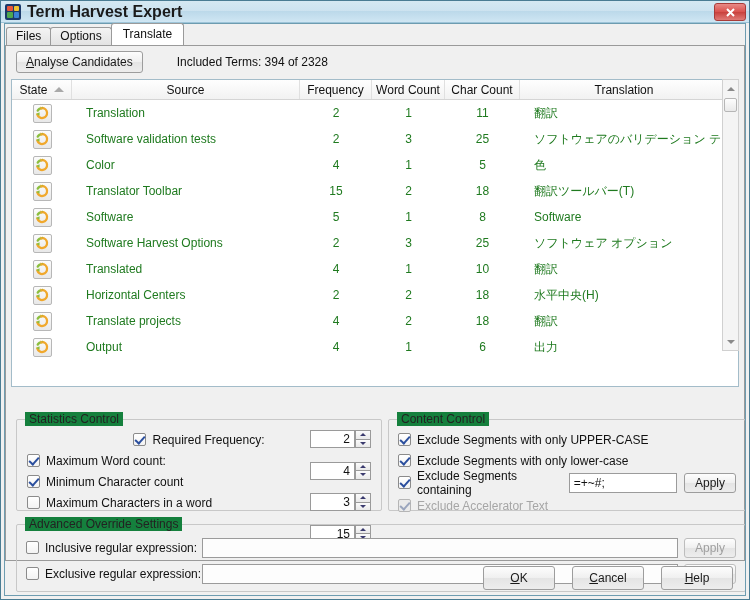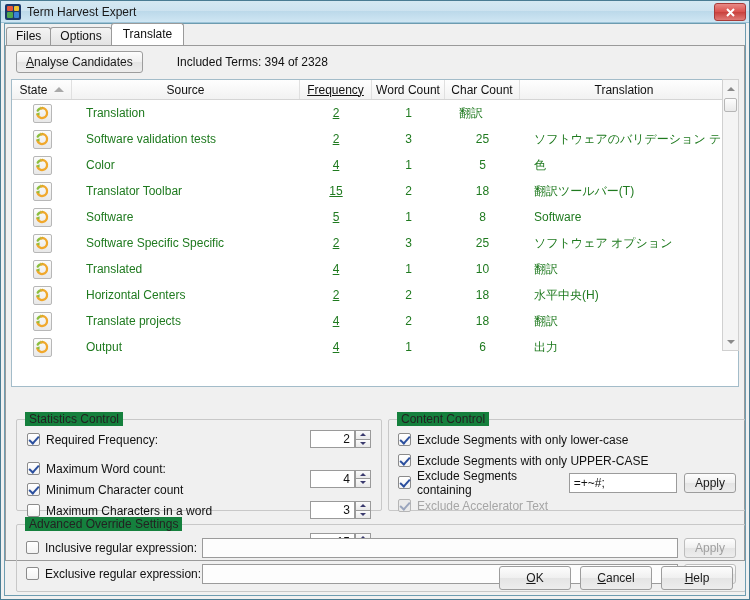--- a/index.html
+++ b/index.html
@@ -55,23 +55,24 @@
     padding: 2px;
     box-sizing: border-box;
   }
   .app-icon i { display: block; border-radius: 1px; }
   .app-icon i:nth-child(1) { background: #e8563a; }
   .app-icon i:nth-child(2) { background: #f0c330; }
   .app-icon i:nth-child(3) { background: #4fa84f; }
   .app-icon i:nth-child(4) { background: #3b83d6; }
   .title-text {
     margin-left: 6px;
-    font-size: 12px;
+    font-size: 16px;
     color: #1a1a1a;
     white-space: nowrap;
+    font-weight: bold;
   }
   .close-btn {
     position: absolute;
     right: 3px; top: 2px;
     width: 30px; height: 16px;
     background: linear-gradient(to bottom, #e98a86 0%, #d9504c 50%, #c8403c 51%, #e07a76 100%);
     border: 1px solid #a83b38;
     border-radius: 3px;
     display: flex; align-items: center; justify-content: center;
     color: #ffffff;
@@ -218,21 +219,21 @@
     overflow: hidden;
     white-space: nowrap;
   }
   .gc.state { justify-content: center; }
   .gc.left { justify-content: flex-start; padding-left: 14px; }
   .gc.num  { justify-content: center; }
 
   
   .c-state { width: 60px; }
   .c-source { width: 228px; }
-  .c-freq { width: 72px; text-decoration: underline; }
+  .c-freq { width: 72px; }
   .c-word { width: 73px; }
   .c-char { width: 75px; }
   .c-trans { width: 208px; }
 
   .state-icon {
     width: 19px; height: 19px;
     border: 1px solid #b7b7b7;
     border-radius: 2px;
     background: linear-gradient(to bottom, #fcfcfc, #e8e8e8);
     display: flex; align-items: center; justify-content: center;
@@ -397,21 +398,21 @@
     height: 34px;
     display: flex;
     align-items: center;
     justify-content: flex-end;
     padding-right: 12px;
     box-sizing: border-box;
   }
   .footer .btn {
     width: 72px;
     text-align: center;
-    margin-left: 9px;
+    margin-left: 17px;
     padding: 4px 0;
   }
 </style>
 </head>
 <body>
 
 <div class="window">
 
   <div class="titlebar">
     <span class="app-icon">
@@ -479,20 +480,21 @@
                     <path d="M8 2.3 A5.7 5.7 0 1 1 2.6 9.6" fill="none" stroke="#f0a82c" stroke-width="2.6" stroke-linecap="round"></path>
                     <path d="M8 2.3 A5.7 5.7 0 0 0 3.1 5.3" fill="none" stroke="#8dbf3f" stroke-width="2.6" stroke-linecap="round"></path>
                     <polygon points="6.2,0.6 10.2,2.6 6.2,4.6" fill="#f0a82c"></polygon>
                     <polygon points="5.2,11.2 1.2,9.2 5.2,7.2" fill="#8dbf3f"></polygon>
                   </svg>
                 </div>
               </div>
               <div class="gc left c-source">Translation</div>
               <div class="gc num c-freq">2</div>
               <div class="gc num c-word">1</div>
+              <div class="gc num c-char">11</div>
               <div class="gc left c-trans">翻訳</div>
             </div>
             <div class="grow">
               <div class="gc state c-state">
                 <div class="state-icon">
                   <svg width="14" height="14" viewBox="0 0 16 16">
                     <path d="M8 2.3 A5.7 5.7 0 1 1 2.6 9.6" fill="none" stroke="#f0a82c" stroke-width="2.6" stroke-linecap="round"></path>
                     <path d="M8 2.3 A5.7 5.7 0 0 0 3.1 5.3" fill="none" stroke="#8dbf3f" stroke-width="2.6" stroke-linecap="round"></path>
                     <polygon points="6.2,0.6 10.2,2.6 6.2,4.6" fill="#f0a82c"></polygon>
                     <polygon points="5.2,11.2 1.2,9.2 5.2,7.2" fill="#8dbf3f"></polygon>
@@ -560,21 +562,21 @@
               <div class="gc state c-state">
                 <div class="state-icon">
                   <svg width="14" height="14" viewBox="0 0 16 16">
                     <path d="M8 2.3 A5.7 5.7 0 1 1 2.6 9.6" fill="none" stroke="#f0a82c" stroke-width="2.6" stroke-linecap="round"></path>
                     <path d="M8 2.3 A5.7 5.7 0 0 0 3.1 5.3" fill="none" stroke="#8dbf3f" stroke-width="2.6" stroke-linecap="round"></path>
                     <polygon points="6.2,0.6 10.2,2.6 6.2,4.6" fill="#f0a82c"></polygon>
                     <polygon points="5.2,11.2 1.2,9.2 5.2,7.2" fill="#8dbf3f"></polygon>
                   </svg>
                 </div>
               </div>
-              <div class="gc left c-source">Software Specific Specific</div>
+              <div class="gc left c-source">Software Harvest Options</div>
               <div class="gc num c-freq">2</div>
               <div class="gc num c-word">3</div>
               <div class="gc num c-char">25</div>
               <div class="gc left c-trans">ソフトウェア オプション</div>
             </div>
             <div class="grow">
               <div class="gc state c-state">
                 <div class="state-icon">
                   <svg width="14" height="14" viewBox="0 0 16 16">
                     <path d="M8 2.3 A5.7 5.7 0 1 1 2.6 9.6" fill="none" stroke="#f0a82c" stroke-width="2.6" stroke-linecap="round"></path>
@@ -652,21 +654,21 @@
         <div class="sb-arrow down">
             <span class="tri-down"></span>
           </div>
       </div>
 
       <div class="gbox" id="stats-group">
         <span class="legend">Statistics Control</span>
 
         <div style="position:absolute; left:10px; top:10px; right:10px;">
 
-          <div class="chk-row" style="margin-bottom:10px;">
+          <div class="chk-row" style="margin-bottom:2px;justify-content:center;">
             <span class="chk checked"></span>
             <span>Required Frequency:</span>
             <span class="spin" style="position:absolute; right:0px; margin-top:-1px;">
               <span class="spin-input">2</span>
               <span class="spin-btns">
                 <div>
                     <span class="sp-up"></span>
                   </div>
                 <div>
                     <span class="sp-dn"></span>
@@ -726,26 +728,26 @@
         </div>
       </div>
 
       <div class="gbox" id="content-group">
         <span class="legend">Content Control</span>
 
         <div style="position:absolute; left:9px; top:10px; right:9px;">
 
           <div class="chk-row" style="margin-bottom:2px;">
             <span class="chk checked"></span>
-            <span>Exclude Segments with only lower-case</span>
+            <span>Exclude Segments with only UPPER-CASE</span>
           </div>
 
           <div class="chk-row" style="margin-bottom:2px;">
             <span class="chk checked"></span>
-            <span>Exclude Segments with only UPPER-CASE</span>
+            <span>Exclude Segments with only lower-case</span>
           </div>
 
           <div class="chk-row" style="margin-bottom:3px; height:21px;">
             <span class="chk checked"></span>
             <span>Exclude Segments containing</span>
             <span class="txtbox" style="width:118px; margin-left:8px; display:inline-block;">=+~#;</span>
             <button class="btn" style="margin-left:7px; padding:2px 10px;">Apply</button>
           </div>
 
           <div class="chk-row">

